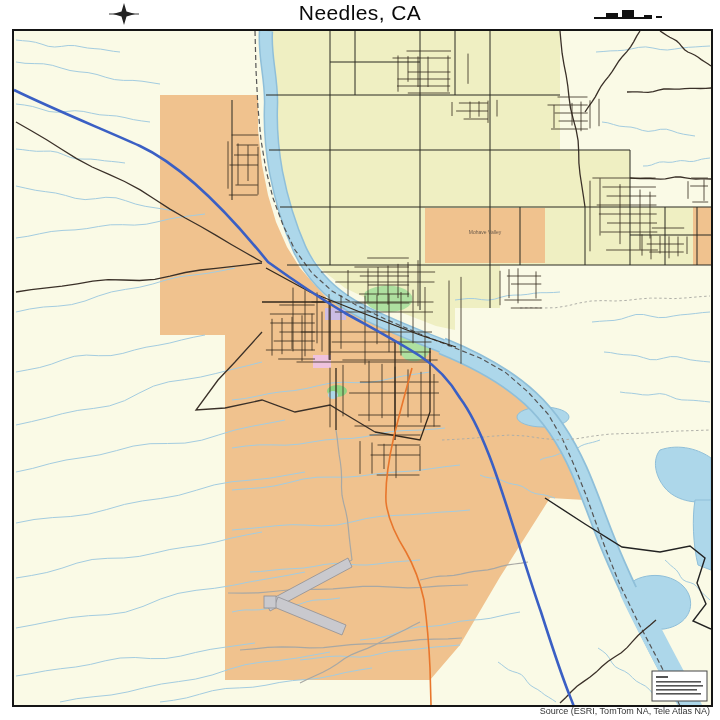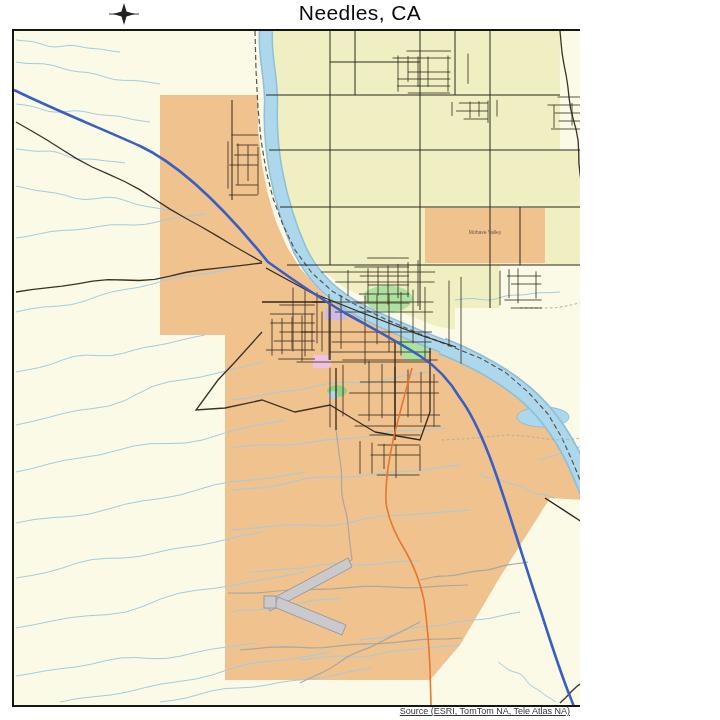--- a/index.html
+++ b/index.html
@@ -1,16 +1,16 @@
 <!DOCTYPE html>
 <html><head>
 <meta charset="utf-8">
 <style>
   html,body{margin:0;padding:0;background:#ffffff;}
-  .page{position:relative;width:580px;height:720px;background:#ffffff;overflow:hidden;
+  .page{position:relative;width:720px;height:720px;background:#ffffff;overflow:hidden;
         font-family:"Liberation Sans",sans-serif;}
   .title{position:absolute;top:1px;left:0;width:720px;text-align:center;
          font-size:21px;letter-spacing:.4px;}
   .compass{position:absolute;left:104px;top:1px;}
   .scalebar{position:absolute;left:592px;top:5px;}
   .frame{position:absolute;left:12px;top:29px;width:697px;height:674px;border:2px solid #151515;}
   .frame svg{display:block;}
   .source{position:absolute;top:706px;right:10px;font-size:9px;}
   text{font-family:"Liberation Sans",sans-serif;}
 </style>
@@ -224,14 +224,14 @@
         <rect x="656" y="689" width="41" height="1.6" fill="#555555"></rect>
         <rect x="656" y="693" width="45" height="1.6" fill="#555555"></rect>
       </g>
 
       <g>
         <text x="485" y="234" font-size="5" text-anchor="middle" fill="#6B5B4B">Mohave Valley</text>
       </g>
     </svg>
   </div>
 
-  <div class="source" style="color: rgb(51, 51, 51); text-decoration: underline;">Source (ESRI, TomTom NA, Tele Atlas NA)</div>
+  <div class="source" style="color: rgb(51, 51, 51);">Source (ESRI, TomTom NA, Tele Atlas NA)</div>
 </div>
 
 </body></html>

